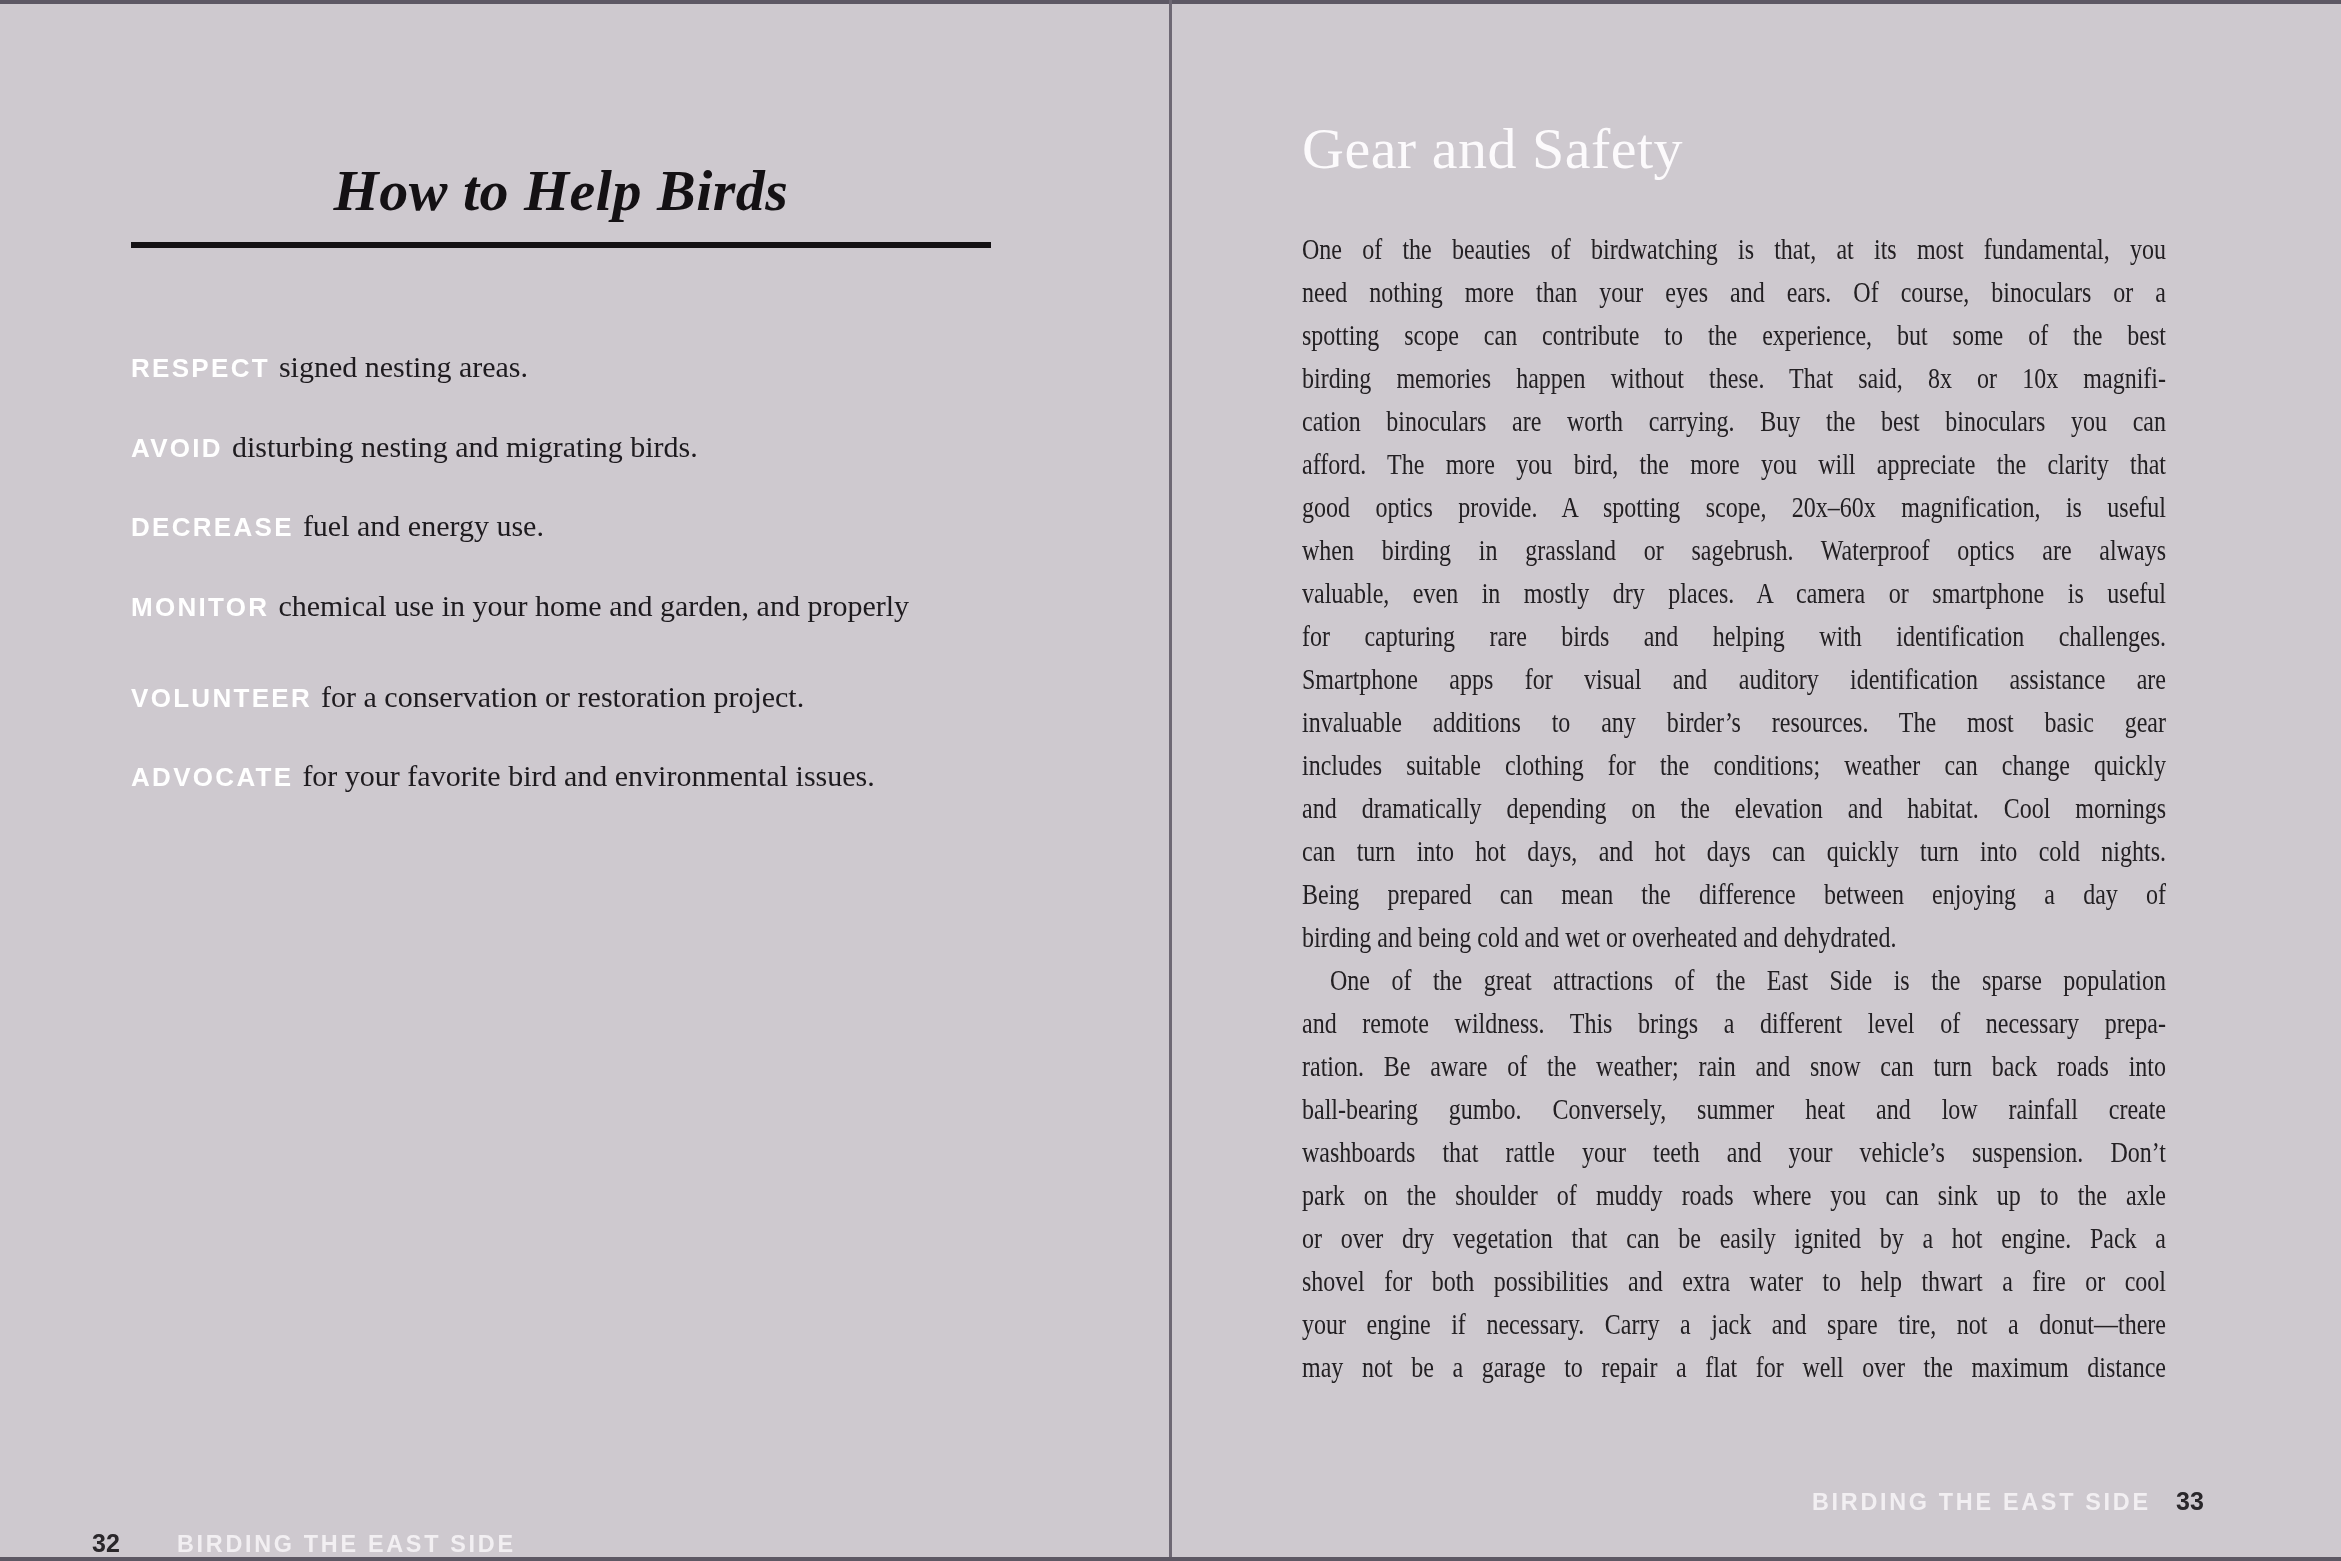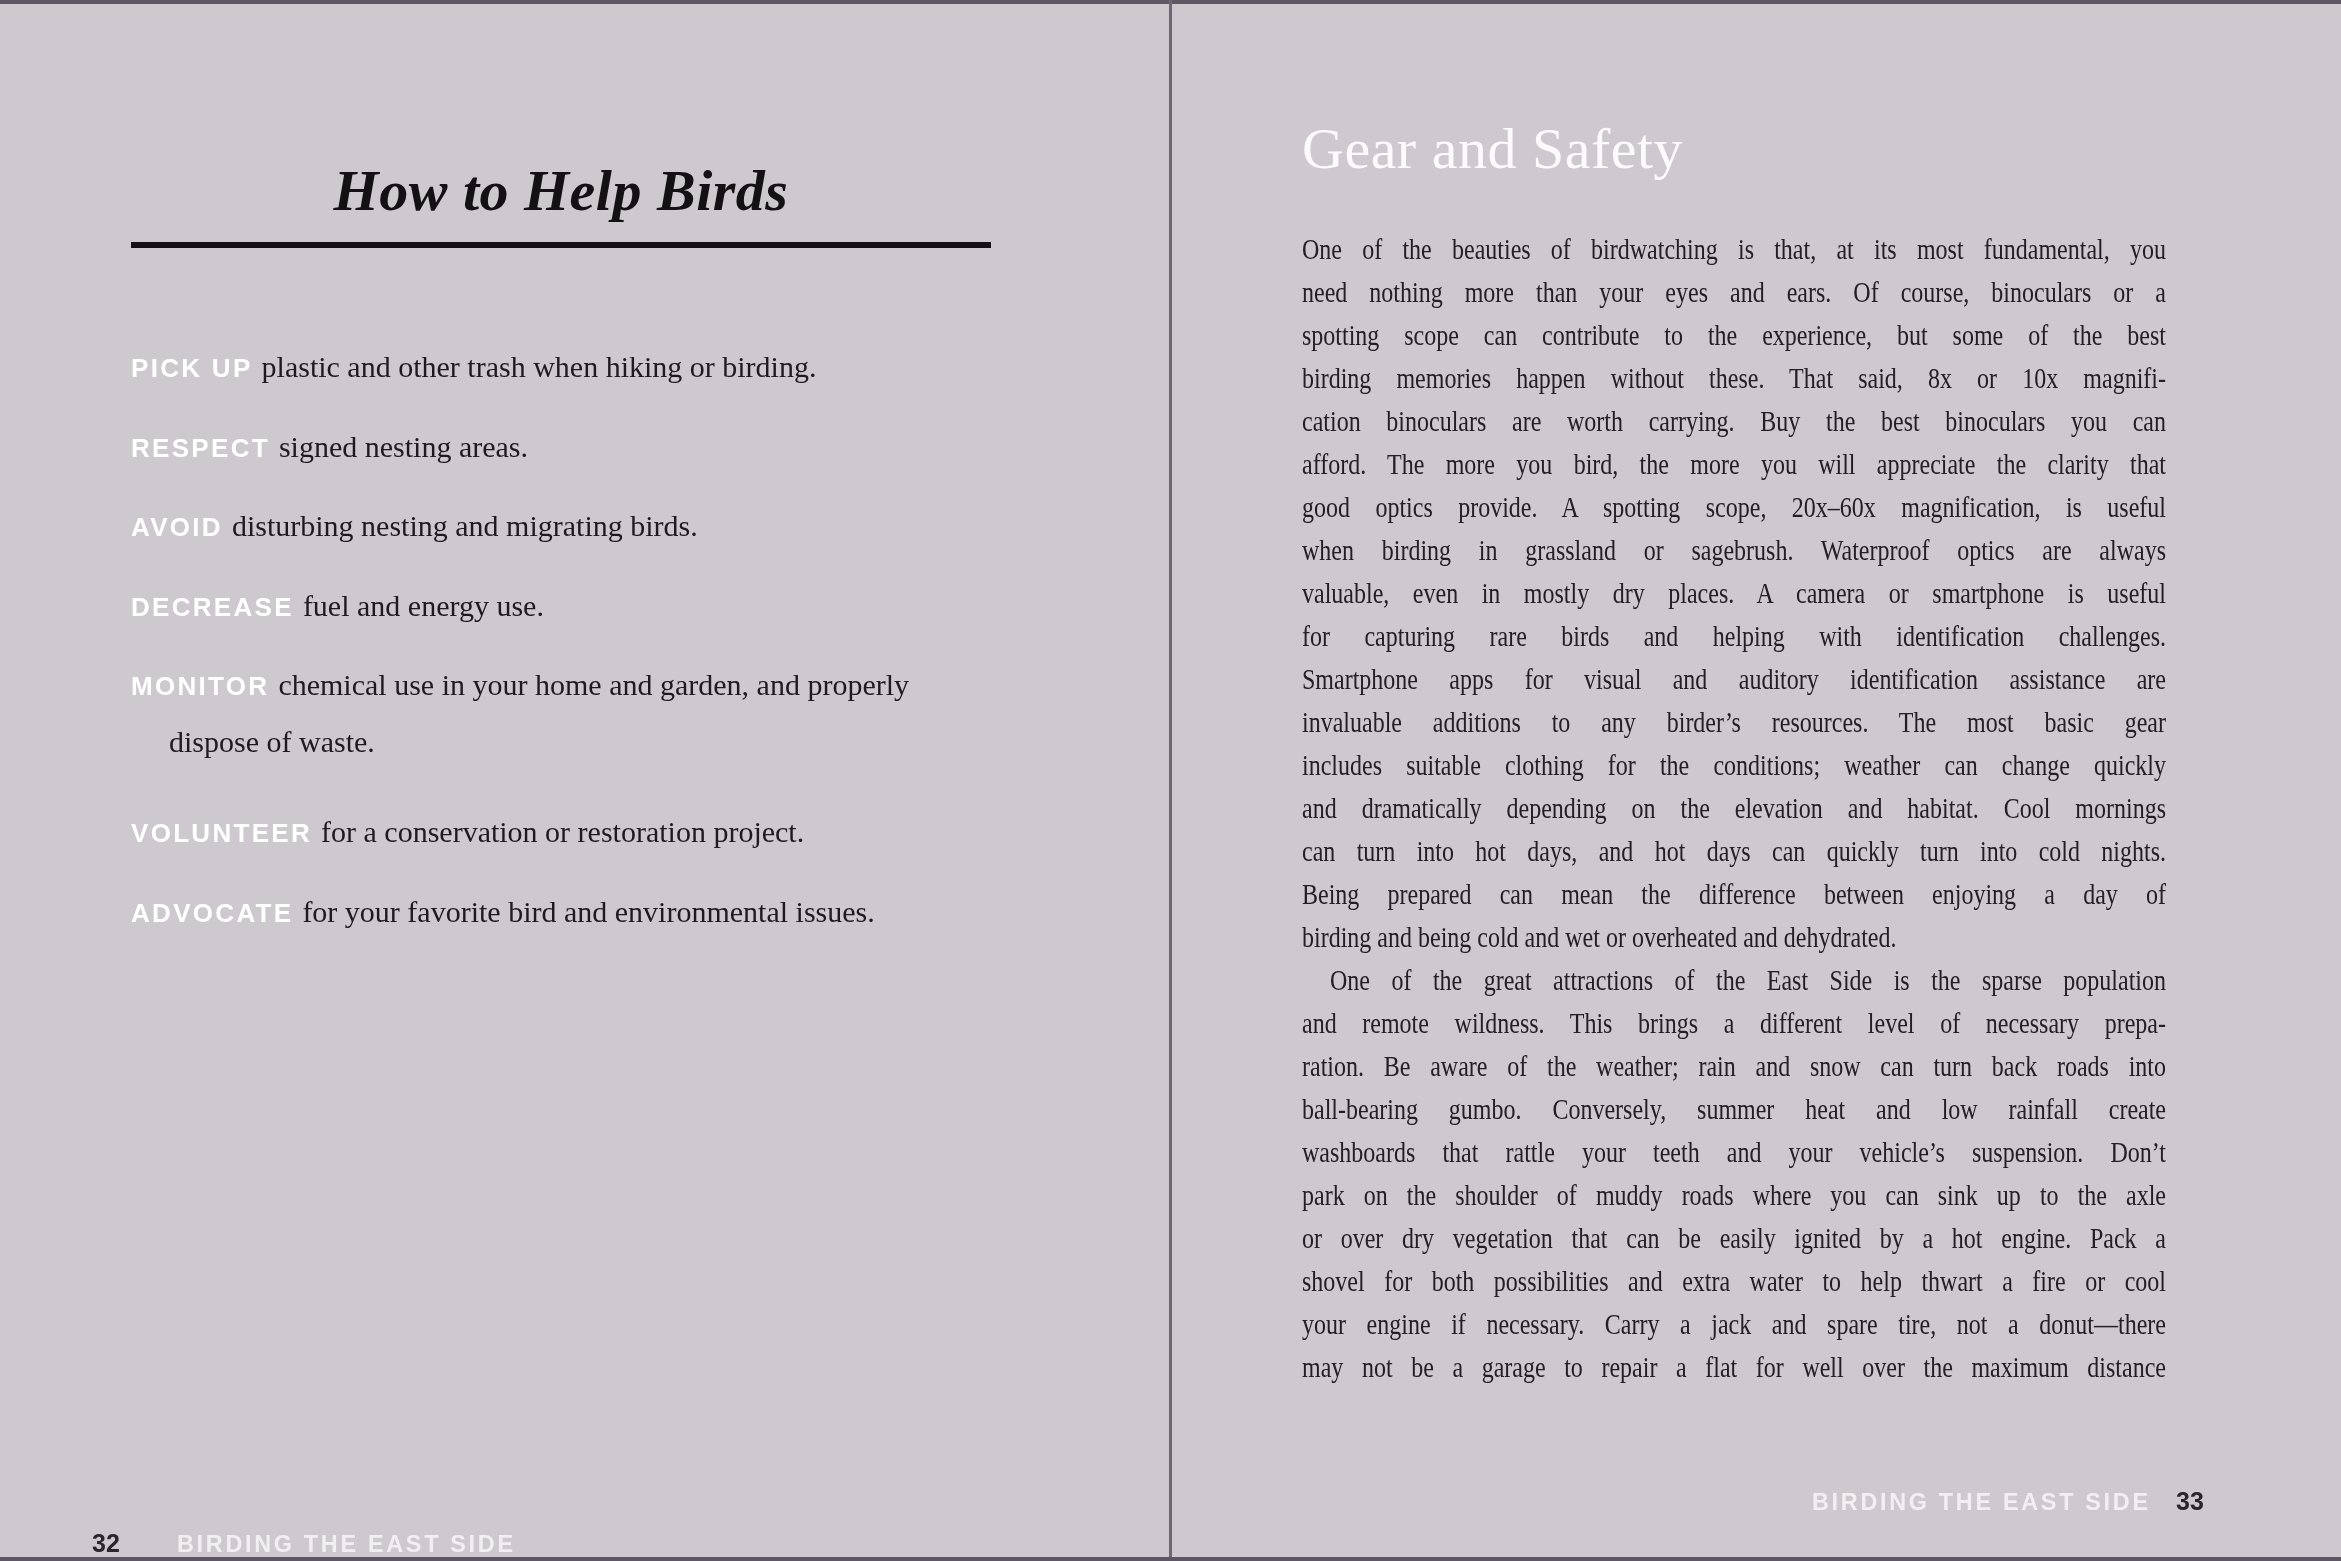--- a/index.html
+++ b/index.html
@@ -79,34 +79,30 @@
 <div>
 
   <div class="edge top"></div>
 
   <div class="page left">
     <div class="left-title">How to Help Birds</div>
     <div class="title-rule"></div>
 
     <div class="tips">
       <div class="tip">
-        <span class="tip-label">PICK UP</span><span class="tip-text">plastic and other trash when hiking or birding.</span>
-      </div>
-      <div class="tip">
         <span class="tip-label">RESPECT</span><span class="tip-text">signed nesting areas.</span>
       </div>
       <div class="tip">
         <span class="tip-label">AVOID</span><span class="tip-text">disturbing nesting and migrating birds.</span>
       </div>
       <div class="tip">
         <span class="tip-label">DECREASE</span><span class="tip-text">fuel and energy use.</span>
       </div>
       <div class="tip gap-after">
         <span class="tip-label">MONITOR</span><span class="tip-text">chemical use in your home and garden, and properly</span>
-        <div class="tip-line2">dispose of waste.</div>
       </div>
       <div class="tip">
         <span class="tip-label">VOLUNTEER</span><span class="tip-text">for a conservation or restoration project.</span>
       </div>
       <div class="tip">
         <span class="tip-label">ADVOCATE</span><span class="tip-text">for your favorite bird and environmental issues.</span>
       </div>
     </div>
 
     <div class="pageno pl">32</div>

